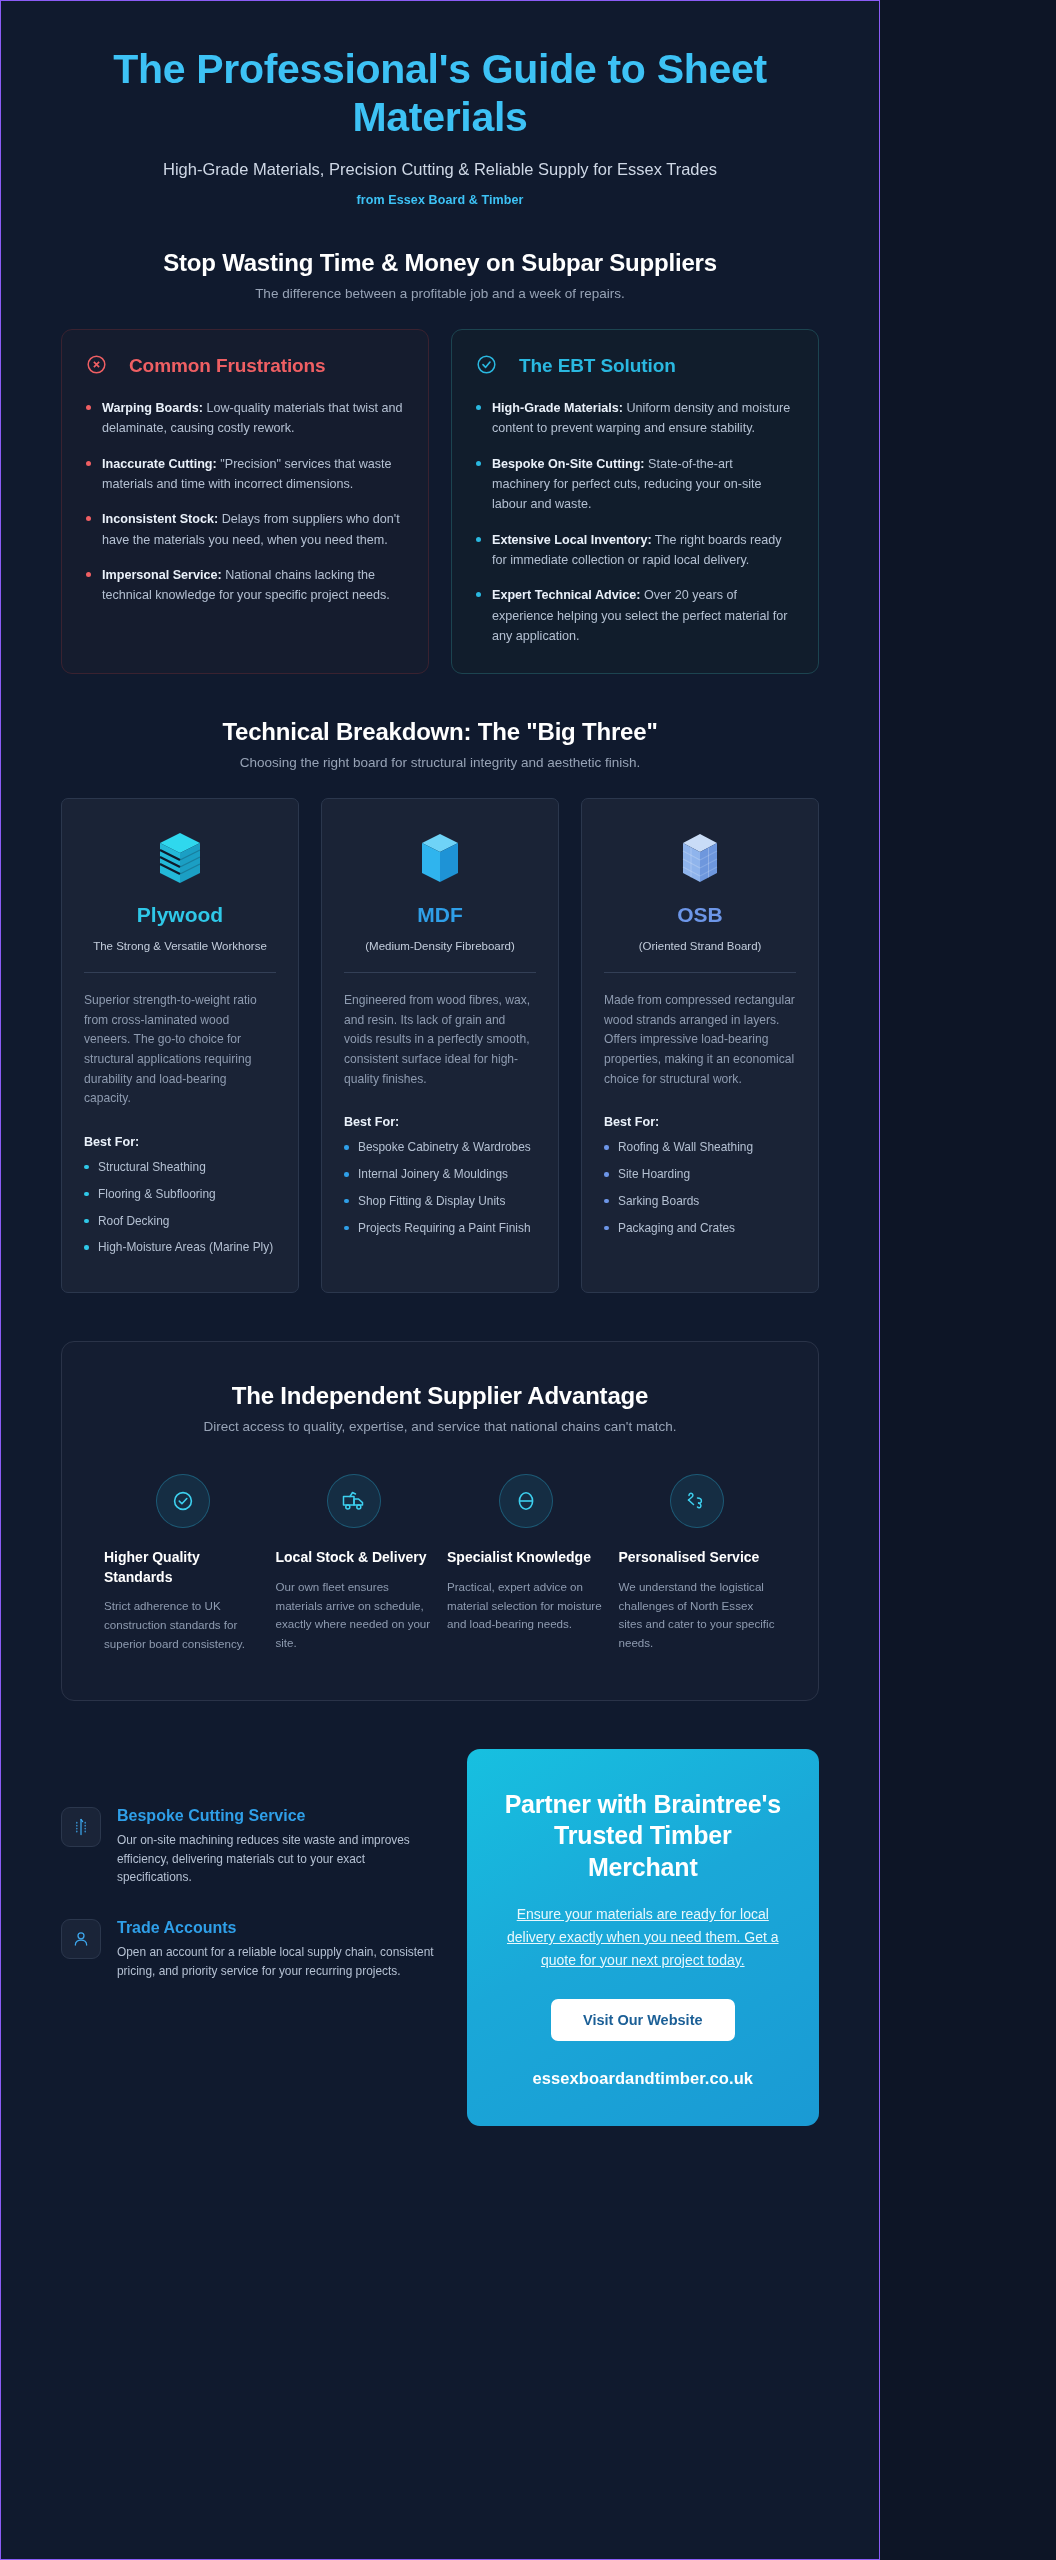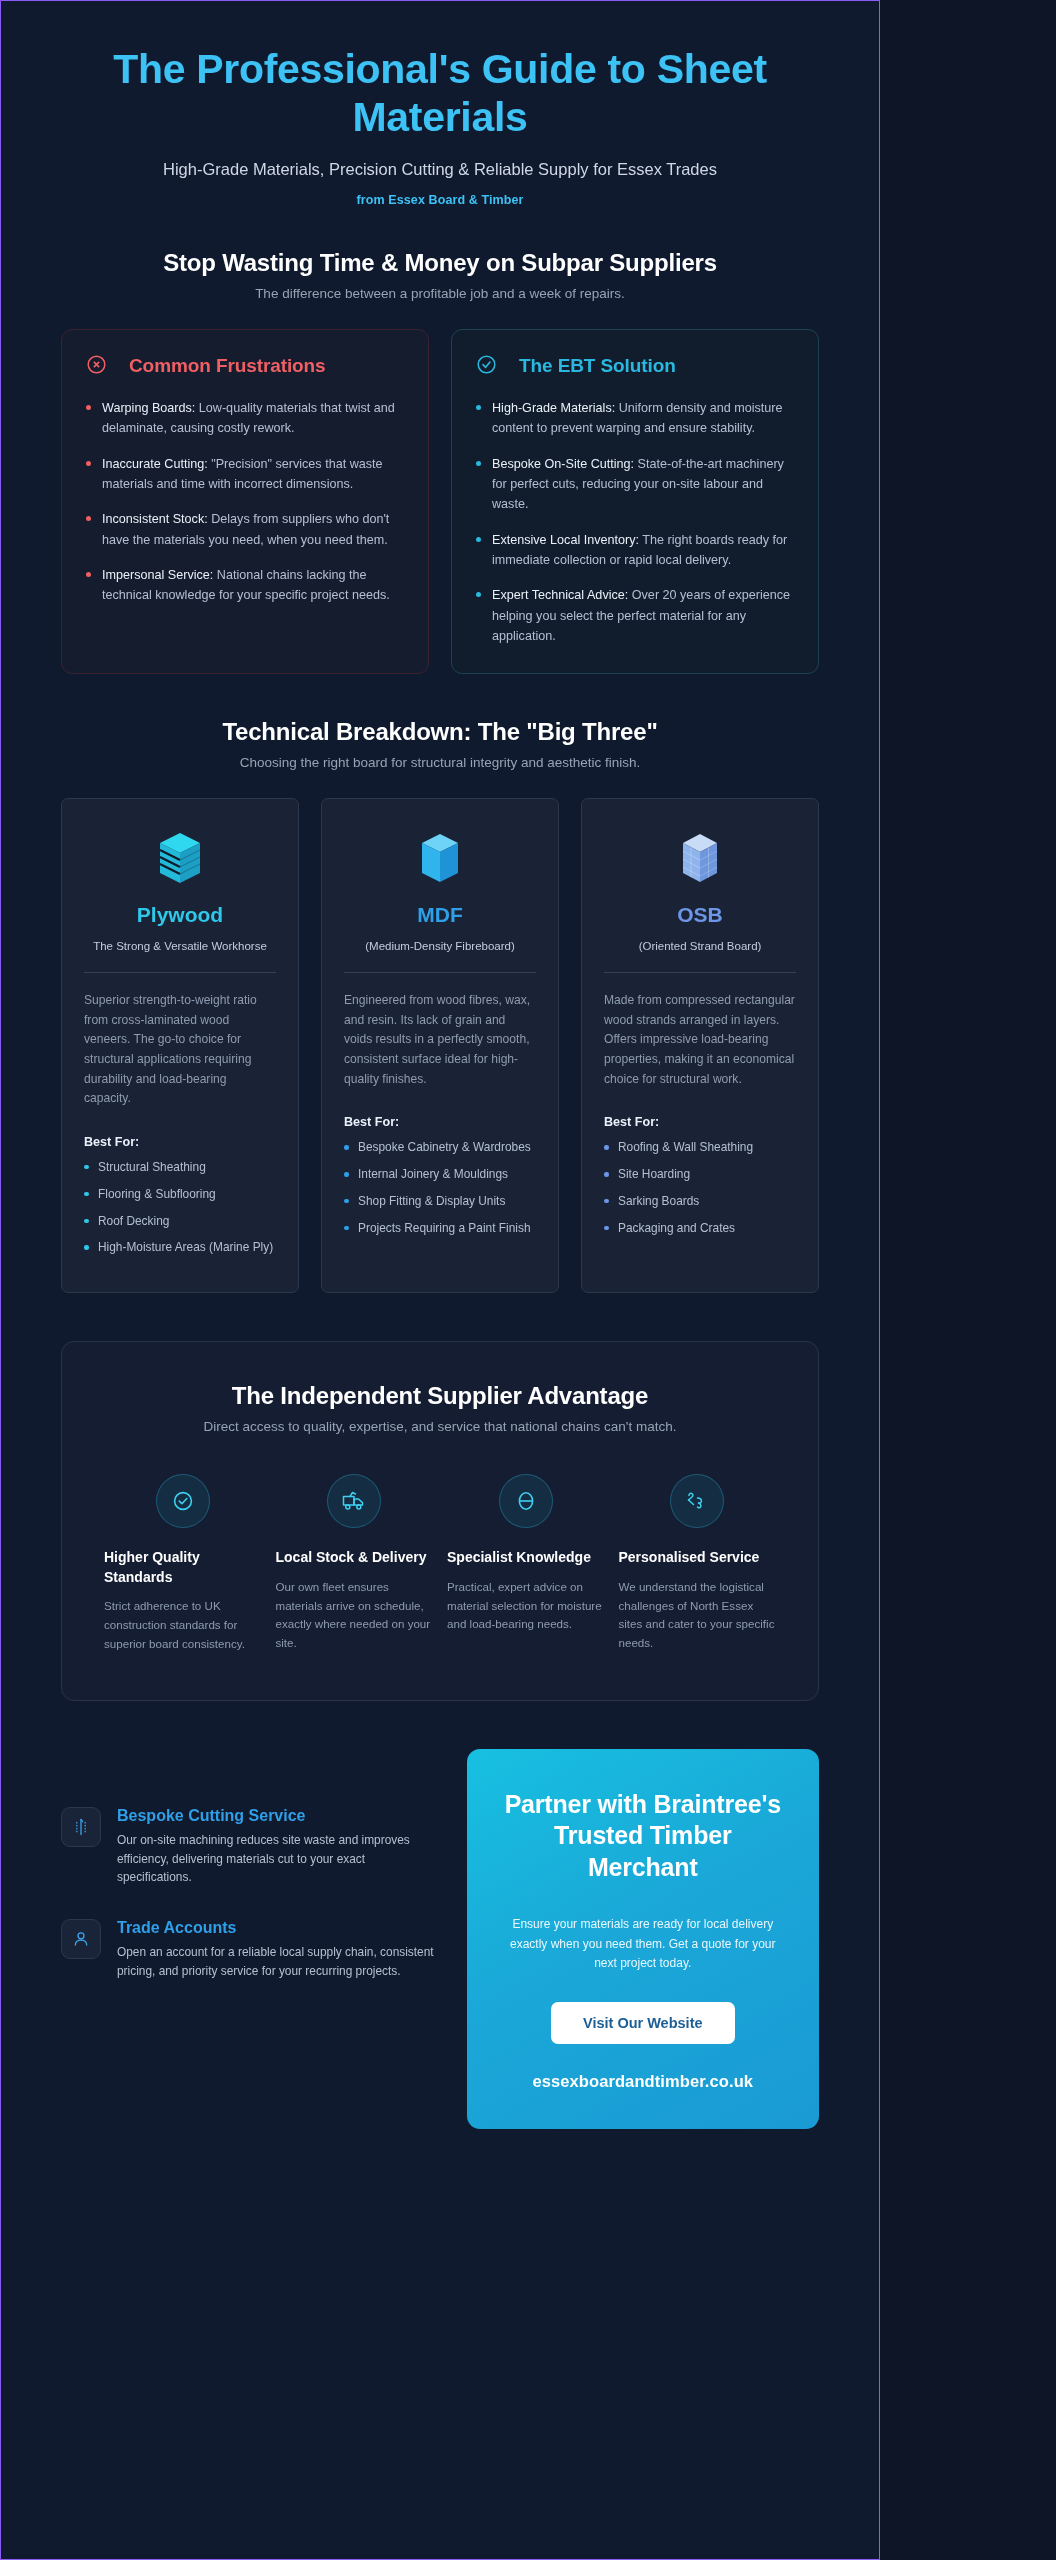--- a/index.html
+++ b/index.html
@@ -116,21 +116,21 @@
     content: "";
     position: absolute;
     left: 0;
     top: 7px;
     width: 5px;
     height: 5px;
     border-radius: 50%;
   }
   .problem .ps-list li::before { background: #ef5f63; }
   .solution .ps-list li::before { background: #2ab8e0; }
-  .ps-list b { color: #eaf1fa; font-weight: 400; }
+  .ps-list b { color: #eaf1fa; font-weight: 700; }
 
   
   .mat-section { padding: 44px 60px 0 60px; }
   .mat-grid {
     display: flex;
     gap: 22px;
     margin-top: 28px;
   }
   .mat-card {
     flex: 1;
@@ -291,24 +291,25 @@
     text-align: center;
   }
   .cta-title {
     font-size: 25px;
     font-weight: 700;
     color: #ffffff;
     line-height: 1.26;
     letter-spacing: -0.2px;
   }
   .cta-text {
-    margin-top: 32px;
-    font-size: 12px;
+    margin-top: 20px;
+    font-size: 14px;
     line-height: 1.62;
     color: #e9f8fd;
+    text-decoration: underline;
   }
   .cta-btn {
     display: inline-block;
     margin-top: 28px;
     background: #ffffff;
     color: #1b5f96;
     font-size: 14.5px;
     font-weight: 700;
     padding: 13px 32px;
     border-radius: 7px;

